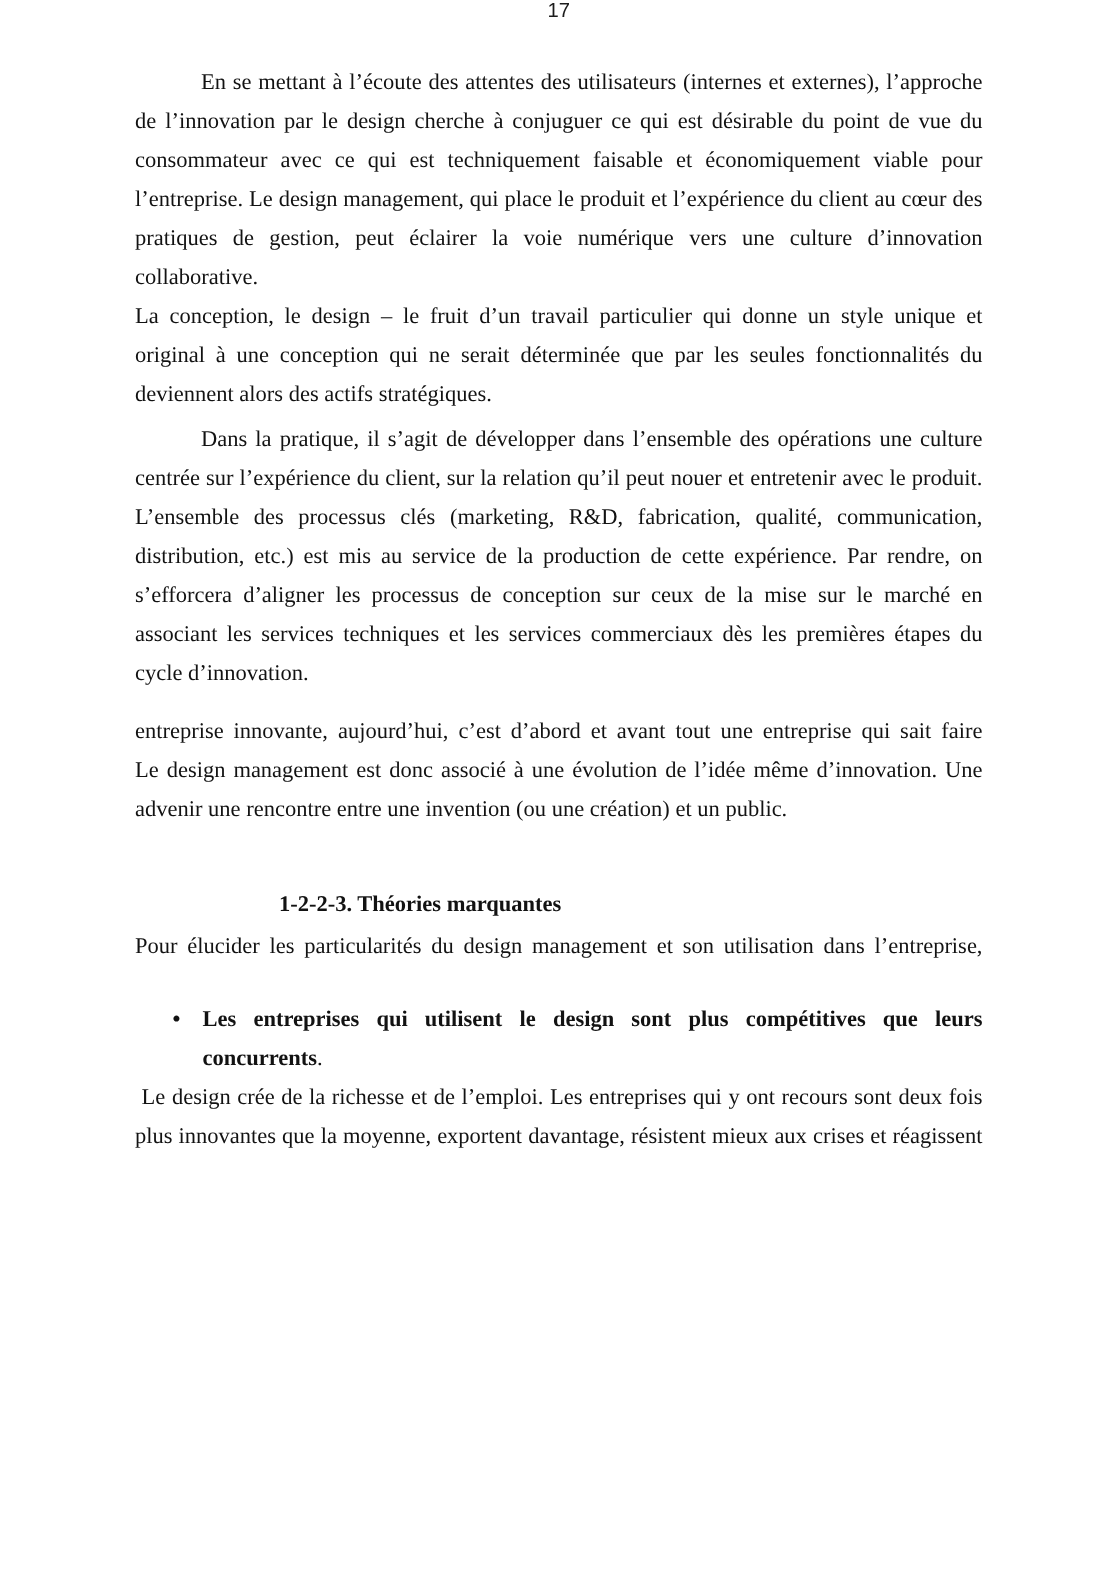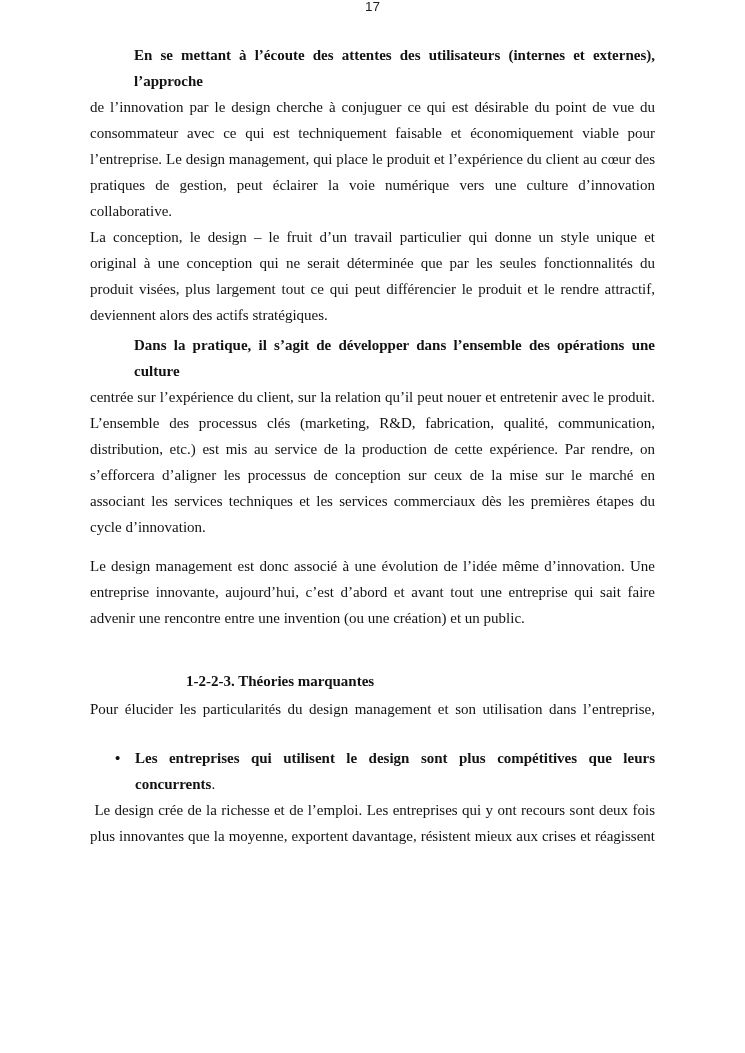--- a/index.html
+++ b/index.html
@@ -27,21 +27,21 @@
     font-size: 15px;
     line-height: 26px;
   }
   .para { margin: 0; }
   .line {
     text-align: justify;
     text-align-last: justify;
     white-space: pre-wrap;
   }
   .line.last { text-align-last: left; }
-  .line.indent { padding-left: 44px; font-weight: bold; }
+  .line.indent { padding-left: 44px; }
   .p2 { margin-top: 0; }
   .p3 { margin-top: 4px; }
   .p4 { margin-top: 13px; }
   .heading {
     margin-top: 37px;
     padding-left: 96px;
     font-weight: bold;
   }
   .p5 { margin-top: 2px; }
   .bullet {
@@ -69,35 +69,34 @@
         <div class="line indent">En se mettant à l’écoute des attentes des utilisateurs (internes et externes), l’approche</div>
         <div class="line">de l’innovation par le design cherche à conjuguer ce qui est désirable du point de vue du</div>
         <div class="line">consommateur avec ce qui est techniquement faisable et économiquement viable pour</div>
         <div class="line">l’entreprise. Le design management, qui place le produit et l’expérience du client au cœur des</div>
         <div class="line">pratiques de gestion, peut éclairer la voie numérique vers une culture d’innovation</div>
         <div class="line last">collaborative.</div>
       </div>
     <div class="para p2">
         <div class="line">La conception, le design – le fruit d’un travail particulier qui donne un style unique et</div>
         <div class="line">original à une conception qui ne serait déterminée que par les seules fonctionnalités du</div>
-        <div class="line">produit visées, plus largement tout ce qui peut différencier le produit et le rendre attractif,</div>
         <div class="line last">deviennent alors des actifs stratégiques.</div>
       </div>
     <div class="para p3">
         <div class="line indent">Dans la pratique, il s’agit de développer dans l’ensemble des opérations une culture</div>
         <div class="line">centrée sur l’expérience du client, sur la relation qu’il peut nouer et entretenir avec le produit.</div>
         <div class="line">L’ensemble des processus clés (marketing, R&amp;D, fabrication, qualité, communication,</div>
         <div class="line">distribution, etc.) est mis au service de la production de cette expérience. Par rendre, on</div>
         <div class="line">s’efforcera d’aligner les processus de conception sur ceux de la mise sur le marché en</div>
         <div class="line">associant les services techniques et les services commerciaux dès les premières étapes du</div>
         <div class="line last">cycle d’innovation.</div>
       </div>
     <div class="para p4">
+        <div class="line">entreprise innovante, aujourd’hui, c’est d’abord et avant tout une entreprise qui sait faire</div>
         <div class="line">Le design management est donc associé à une évolution de l’idée même d’innovation. Une</div>
-        <div class="line">entreprise innovante, aujourd’hui, c’est d’abord et avant tout une entreprise qui sait faire</div>
         <div class="line last">advenir une rencontre entre une invention (ou une création) et un public.</div>
       </div>
 
     <div class="heading">1-2-2-3. Théories marquantes</div>
 
     <div class="para p5">
         <div class="line">Pour élucider les particularités du design management et son utilisation dans l’entreprise,</div>
       </div>
 
     <div class="bullet">

